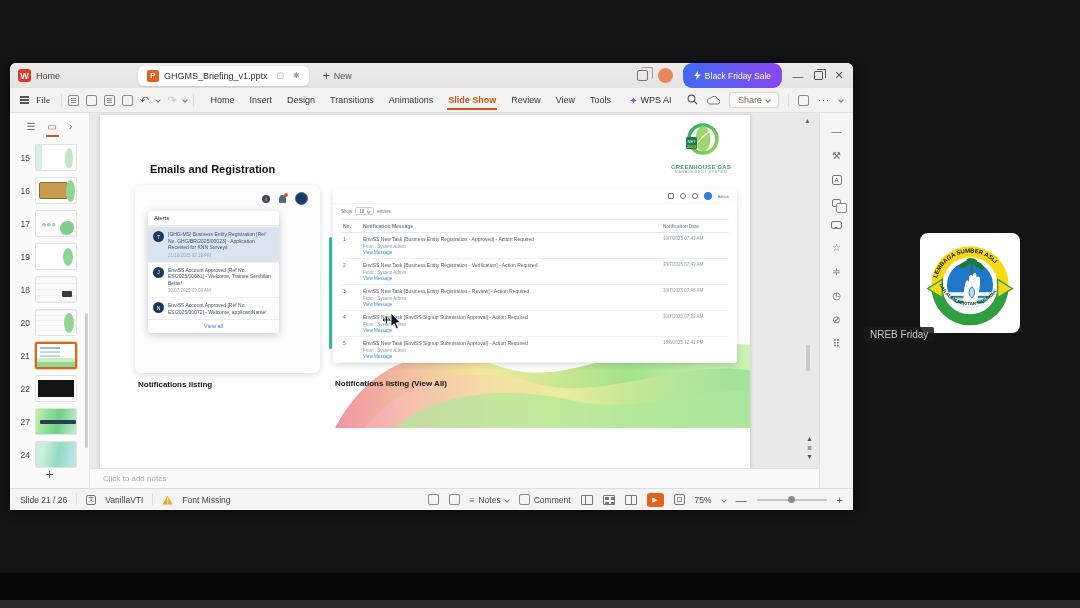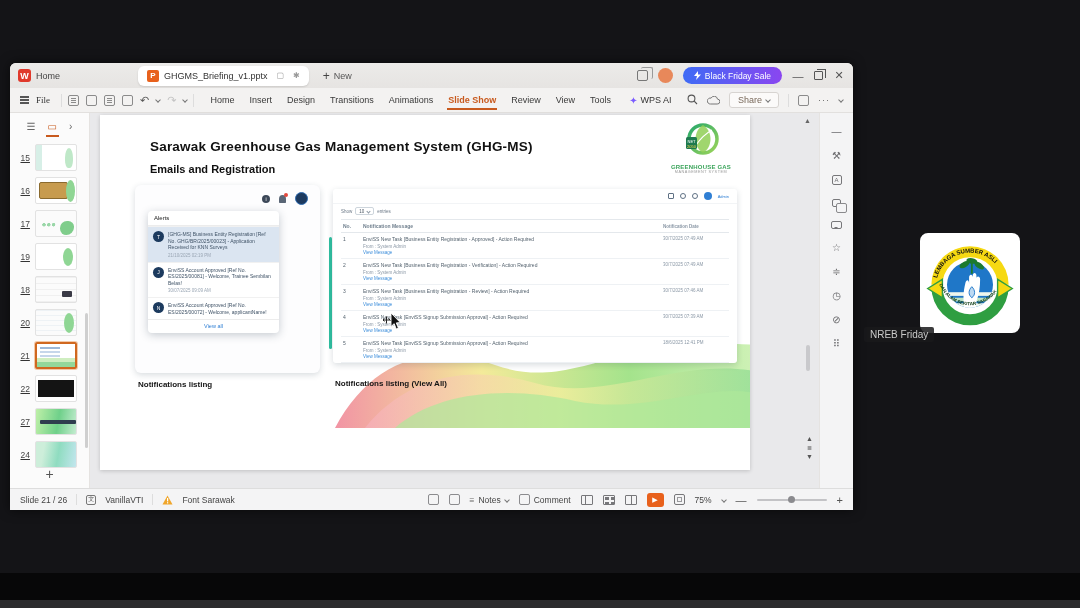--- a/index.html
+++ b/index.html
@@ -25,21 +25,21 @@
             font-weight:bold; display:flex; align-items:center; justify-content:center; }
   .doc-mini { color:#9a9a9a; font-size:8px; margin-left:4px; }
   .newtab { display:flex; align-items:center; gap:4px; margin-left:14px; color:#555; }
   .plus { font-size:12px; color:#444; }
   .tab-right { margin-left:auto; display:flex; align-items:center; gap:10px; }
   .stackico { width:11px; height:11px; border:1px solid #777; border-radius:2px; position:relative; }
   .stackico::after { content:""; position:absolute; left:3px; top:-4px; width:11px; height:11px;
                      border:1px solid #999; border-radius:2px; border-left:none; border-bottom:none; }
   .avatar-orange { width:15px; height:15px; border-radius:50%; background:#e8885a; color:#fff;
                    font-size:7px; display:flex; align-items:center; justify-content:center; }
-  .promo { display:flex; align-items:center; gap:4px; height:17px; padding:0 11px; border-radius:9px;
+  .promo { display:flex; align-items:center; gap:4px; height:25px; padding:0 11px; border-radius:9px;
            background:linear-gradient(90deg,#3f6bf5,#8a46f0); color:#fff; font-size:8.5px; }
   .winbtn { width:12px; text-align:center; color:#555; font-size:11px; }
   .restore { width:9px; height:9px; border:1px solid #555; border-radius:1px; position:relative; }
   .restore::after { content:""; position:absolute; left:2px; top:-3px; width:8px; height:8px;
                     border:1px solid #555; border-left:none; border-bottom:none; }
 
   
   .menubar { height:24px; display:flex; align-items:center; padding:0 10px; gap:7px; }
   .burger { width:9px; height:1.4px; background:#555; box-shadow:0 3px 0 #555,0 -3px 0 #555; }
   .filelbl { margin-right:4px;font-family:Liberation Serif, serif; }
@@ -64,21 +64,21 @@
 
   
   .content { position:relative; height:376px; display:flex; border-top:1px solid #e2e0de; }
 
   
   .thumbs { width:80px; background:#fbfbfb; border-right:1px solid #e5e3e1; position:relative; }
   .thumb-head { height:26px; display:flex; align-items:center; justify-content:center; gap:12px; color:#666; }
   .th-ico { font-size:10px; }
   .th-ico.sel { position:relative; color:#c85a1e; }
   .th-ico.sel::after { content:""; position:absolute; left:-2px; right:-2px; bottom:-5px; height:2px; background:#c85a1e; }
-  .thumb-list { padding:2px 8px 0 0;text-decoration:underline; }
+  .thumb-list { padding:2px 8px 0 0; }
   .thumb-item { display:flex; align-items:center; gap:5px; padding:2px 4px 2px 6px; height:33px; }
   .tnum { width:16px; text-align:right; font-size:8.5px; color:#444; }
   .mini { width:48px; height:27px; background:#fff; border:1px solid #e2e2e2; border-radius:2px; position:relative; overflow:hidden; }
   .thumb-item.selected .mini { border:2px solid #d0681f; box-shadow:0 0 0 1px #f3c9a8; }
   .v15 { background:linear-gradient(90deg,#d7efe7 0 16%,#fff 16%); }
   .v15::after { content:""; position:absolute; right:3px; top:3px; width:8px; height:20px; background:#bfe8c8; border-radius:50% 50% 40% 40%; }
   .v16::before { content:""; position:absolute; left:3px; top:4px; right:8px; bottom:4px; background:#c79b4e; border:1px solid #8a6a2e; border-radius:2px; }
   .v16::after { content:""; position:absolute; right:1px; top:2px; width:9px; height:22px; background:#8fd694; border-radius:50%; }
   .v17 { background:radial-gradient(circle at 20% 55%,#9ad7a8 1.5px,transparent 2px),radial-gradient(circle at 32% 55%,#9ad7a8 1.5px,transparent 2px),radial-gradient(circle at 44% 55%,#9ad7a8 1.5px,transparent 2px); }
   .v17::after { content:""; position:absolute; right:2px; bottom:1px; width:14px; height:14px; background:#7fcd8b; border-radius:50% 40% 55% 45%; }
@@ -362,21 +362,20 @@
   </div>
 </div>
         <div class="add-slide">+</div>
         <div class="t-scroll"></div>
       </div>
 
       <div class="canvas">
         <div class="slide">
           <div class="teal-blob"></div>
 
-          <div class="s-title">Sarawak Greenhouse Gas Management System (GHG-MS)</div>
           <div class="s-sub">Emails and Registration</div>
 
           <div class="s-logo">
             <svg width="44" height="40" viewBox="0 0 44 40">
               <defs>
                   <linearGradient id="lg" x1="0" y1="0" x2="1" y2="1">
                 <stop offset="0" stop-color="#27a86a"></stop>
                     <stop offset="1" stop-color="#9bd45a"></stop>
                   </linearGradient>
                 </defs>
@@ -536,20 +535,23 @@
         </div>
 
         <span class="v-scroll-up">▲</span>
         <div class="v-thumbbar"></div>
         <div class="v-nav">
           <span>▲</span>
           <span style="font-size:6px;">≣</span>
           <span>▼</span>
         </div>
 
+        <div class="notes">
+          <span>Click to add notes</span>
+        </div>
       </div>
 
       <div class="rtools">
         <span class="rt">—</span>
         <span class="rt">⚒</span>
         <span class="rt">
             <span class="sq" style="font-size:6px;color:#6b6b6e;text-align:center;line-height:9px;display:block;">A</span>
           </span>
         <span class="rt">
             <span class="sq2"></span>
@@ -569,21 +571,21 @@
       <span>Slide 21 / 26</span>
       <span class="sb-div"></span>
       <span class="langico">文</span>
       <span>VanillaVTI</span>
       <span class="sb-div"></span>
       <svg width="11" height="10" viewBox="0 0 11 10">
         <polygon points="5.5,0.5 10.5,9.5 0.5,9.5" fill="#f0a62c"></polygon>
           <rect x="5" y="3" width="1.2" height="3.4" fill="#fff"></rect>
           <rect x="5" y="7.2" width="1.2" height="1.2" fill="#fff"></rect>
       </svg>
-      <span>Font Sarawak</span>
+      <span>Font Missing</span>
       <span class="sb-right">
         <span class="sbico"></span>
         <span class="sbico"></span>
         <span style="display:flex;align-items:center;gap:4px;">
           <span style="color:#666;">≡</span>
           <span>Notes</span>
           <span class="chev"></span>
         </span>
         <span style="display:flex;align-items:center;gap:4px;">
           <span class="sbico" style="border-radius:2px;"></span>

